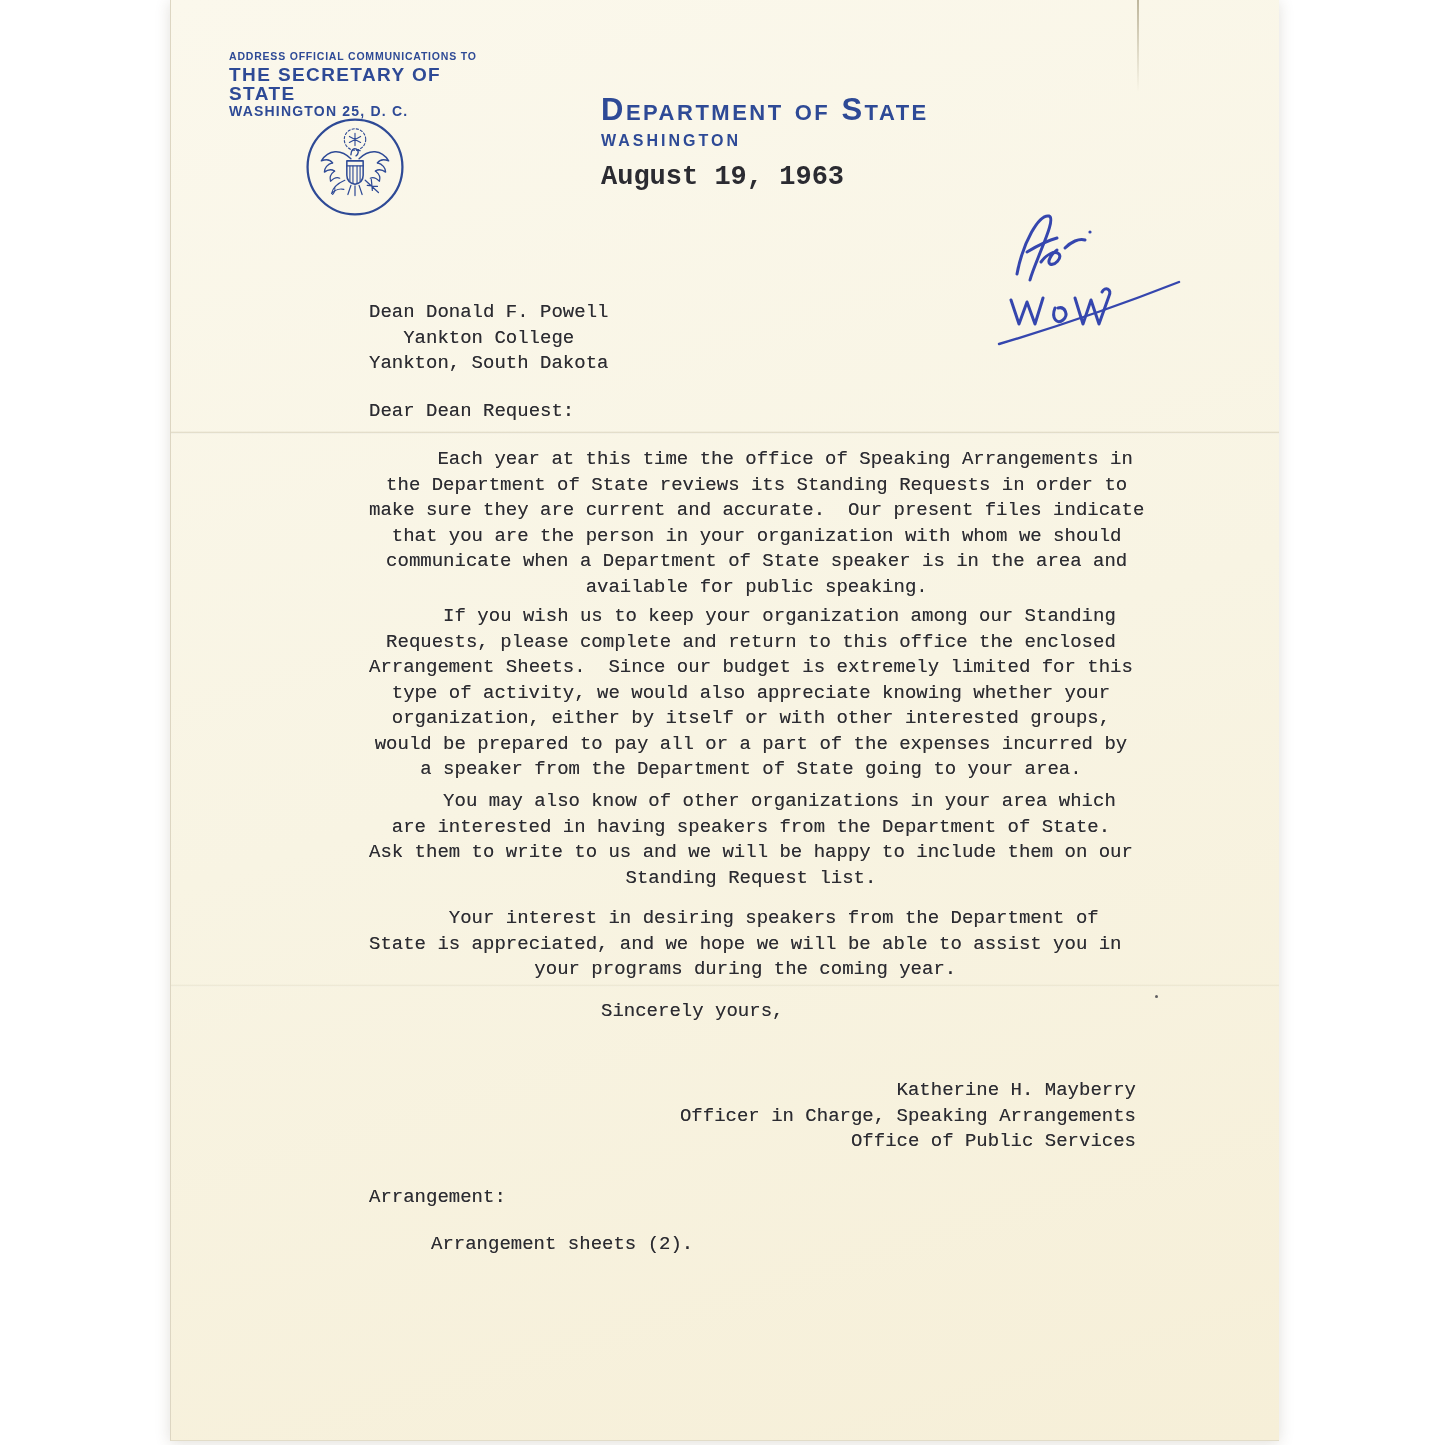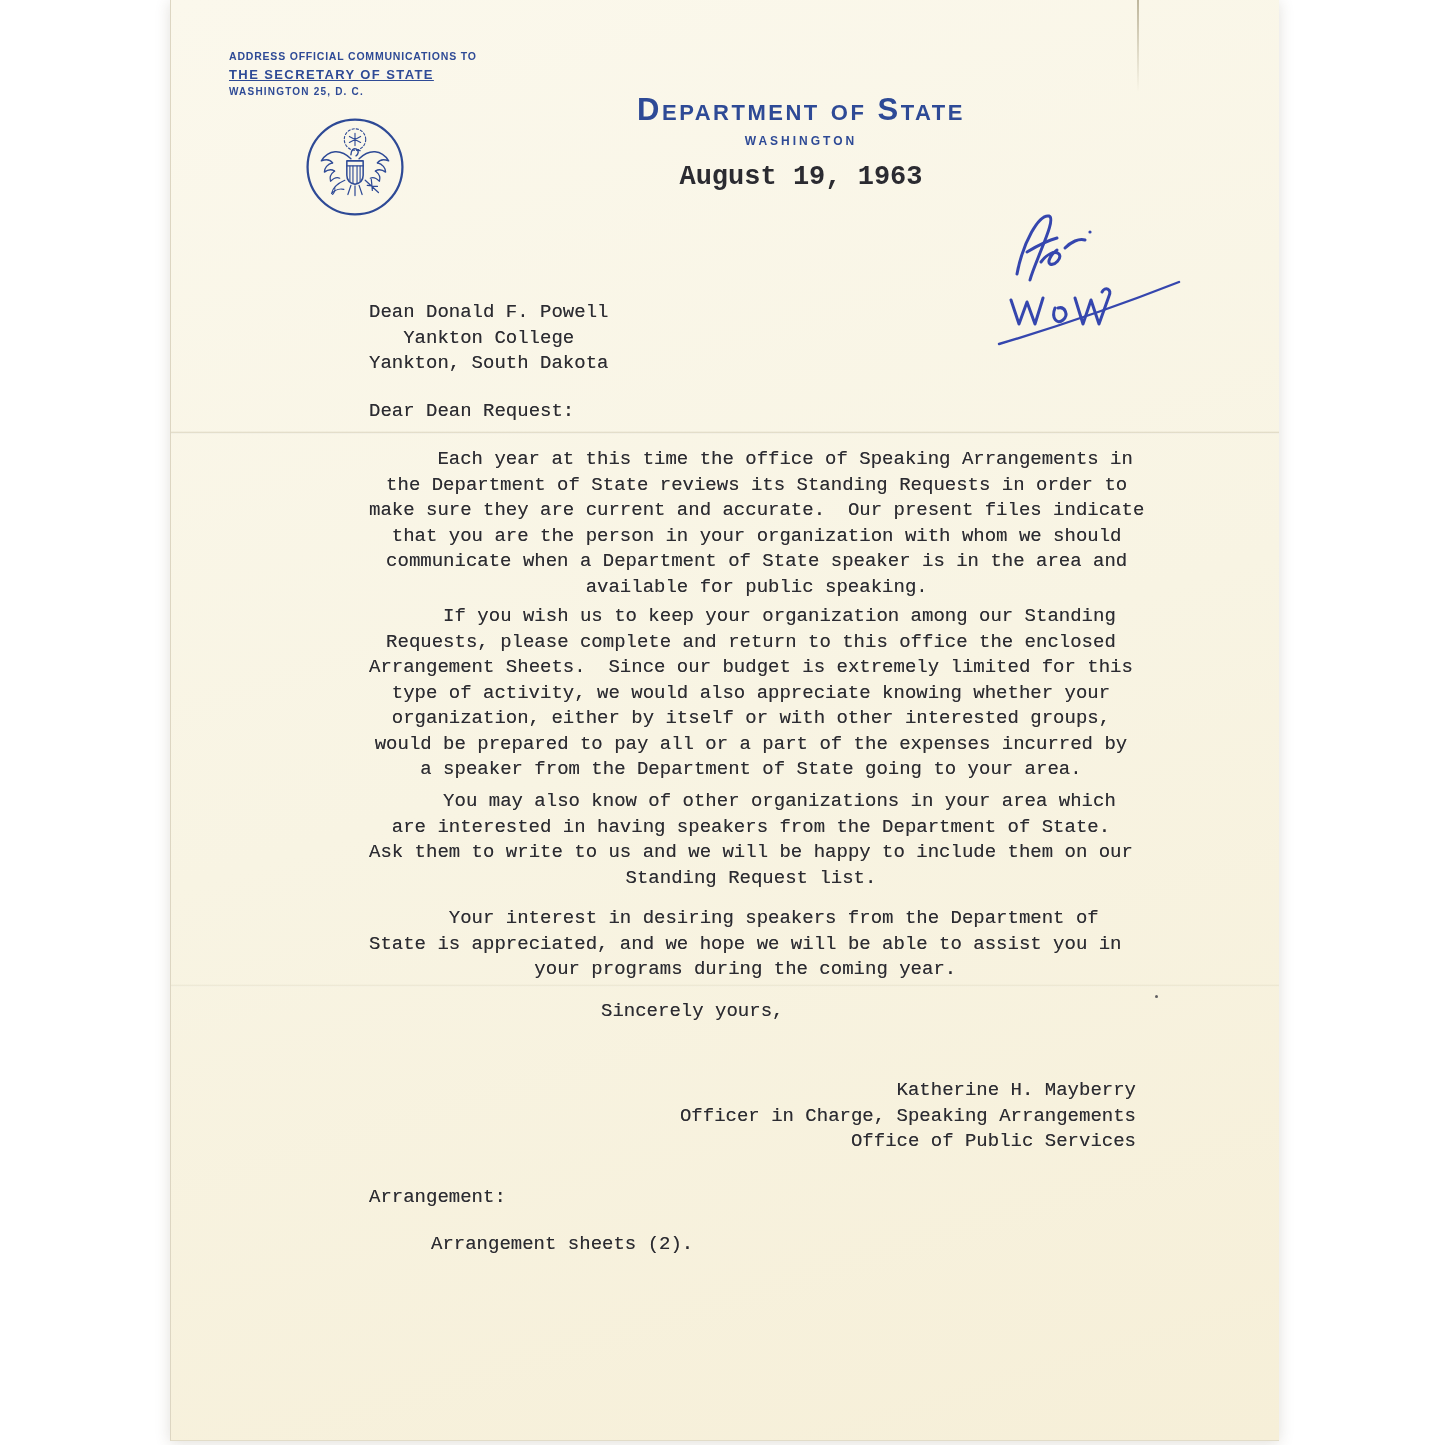--- a/index.html
+++ b/index.html
@@ -18,35 +18,35 @@
     box-shadow:0 2px 14px rgba(90,80,50,0.18);
     border-left:1px solid #ddd6c2;
     border-bottom:1px solid #e2dcc8;
   }
   
   .lh-left{
     position:absolute;left:58px;top:48px;width:250px;
     text-align:left;color:#2e4a96;
   }
   .lh-left .l1{font-size:10.5px;font-weight:bold;letter-spacing:0.8px;line-height:17px;}
-  .lh-left .l2{font-size:13px;font-weight:bold;letter-spacing:1.4px;line-height:19px;text-decoration:underline;}
-  .lh-left .l3{font-size:10px;font-weight:bold;letter-spacing:1.2px;line-height:16px;}
+  .lh-left .l2{font-size:19px;font-weight:bold;letter-spacing:1.4px;line-height:19px;}
+  .lh-left .l3{font-size:14px;font-weight:bold;letter-spacing:1.2px;line-height:16px;}
   .seal{
     position:absolute;left:133px;top:116px;width:102px;height:102px;
   }
   .lh-center{
     position:absolute;left:430px;top:94px;width:400px;
-    text-align:center;color:#2e4a96;
+    text-align:left;color:#2e4a96;
   }
   .dept{
     font-variant:small-caps;
     font-size:31px;font-weight:bold;letter-spacing:2.5px;line-height:32px;
   }
   .city{
-    font-size:12px;font-weight:bold;letter-spacing:3px;line-height:24px;margin-top:3px;
+    font-size:16px;font-weight:bold;letter-spacing:3px;line-height:24px;margin-top:3px;
   }
   .dateline{
     font-family:"Liberation Mono", monospace;
     font-size:27px;font-weight:bold;color:#2b2b31;
     margin-top:9px;letter-spacing:0px;
   }
   
   .type{
     position:absolute;
     font-family:"Liberation Mono", monospace;

